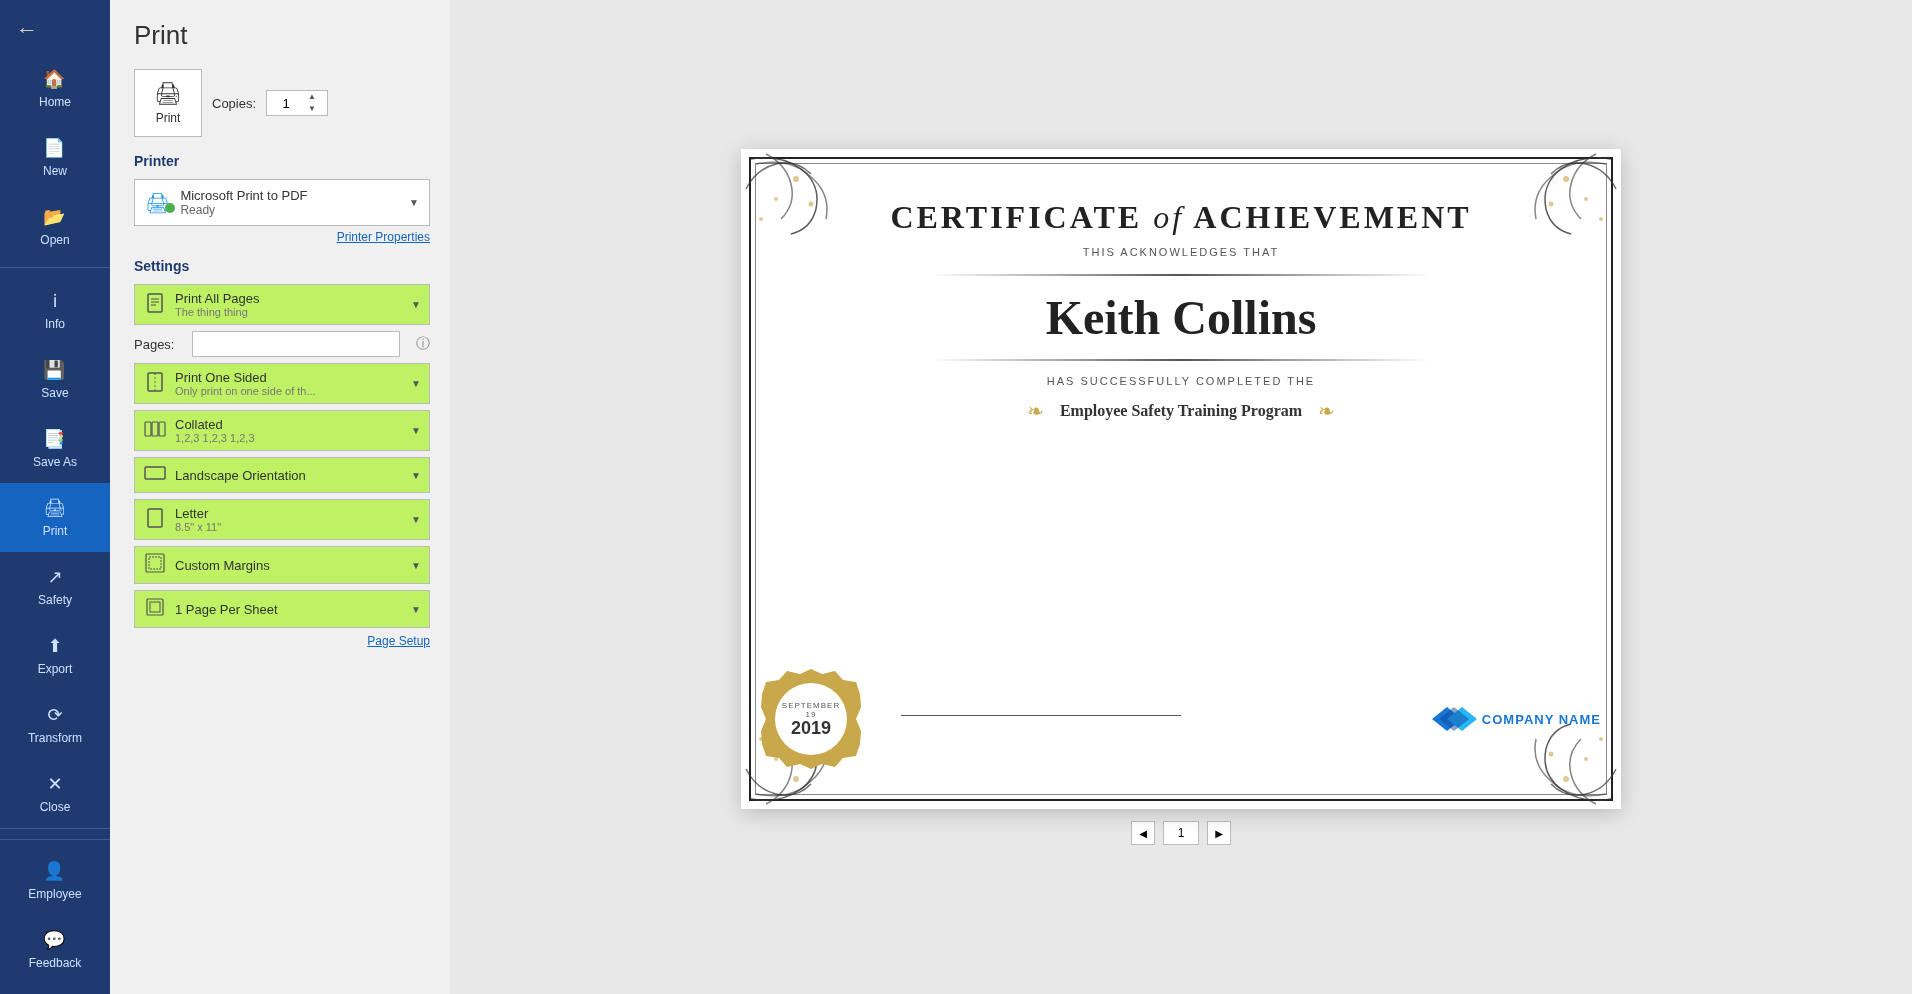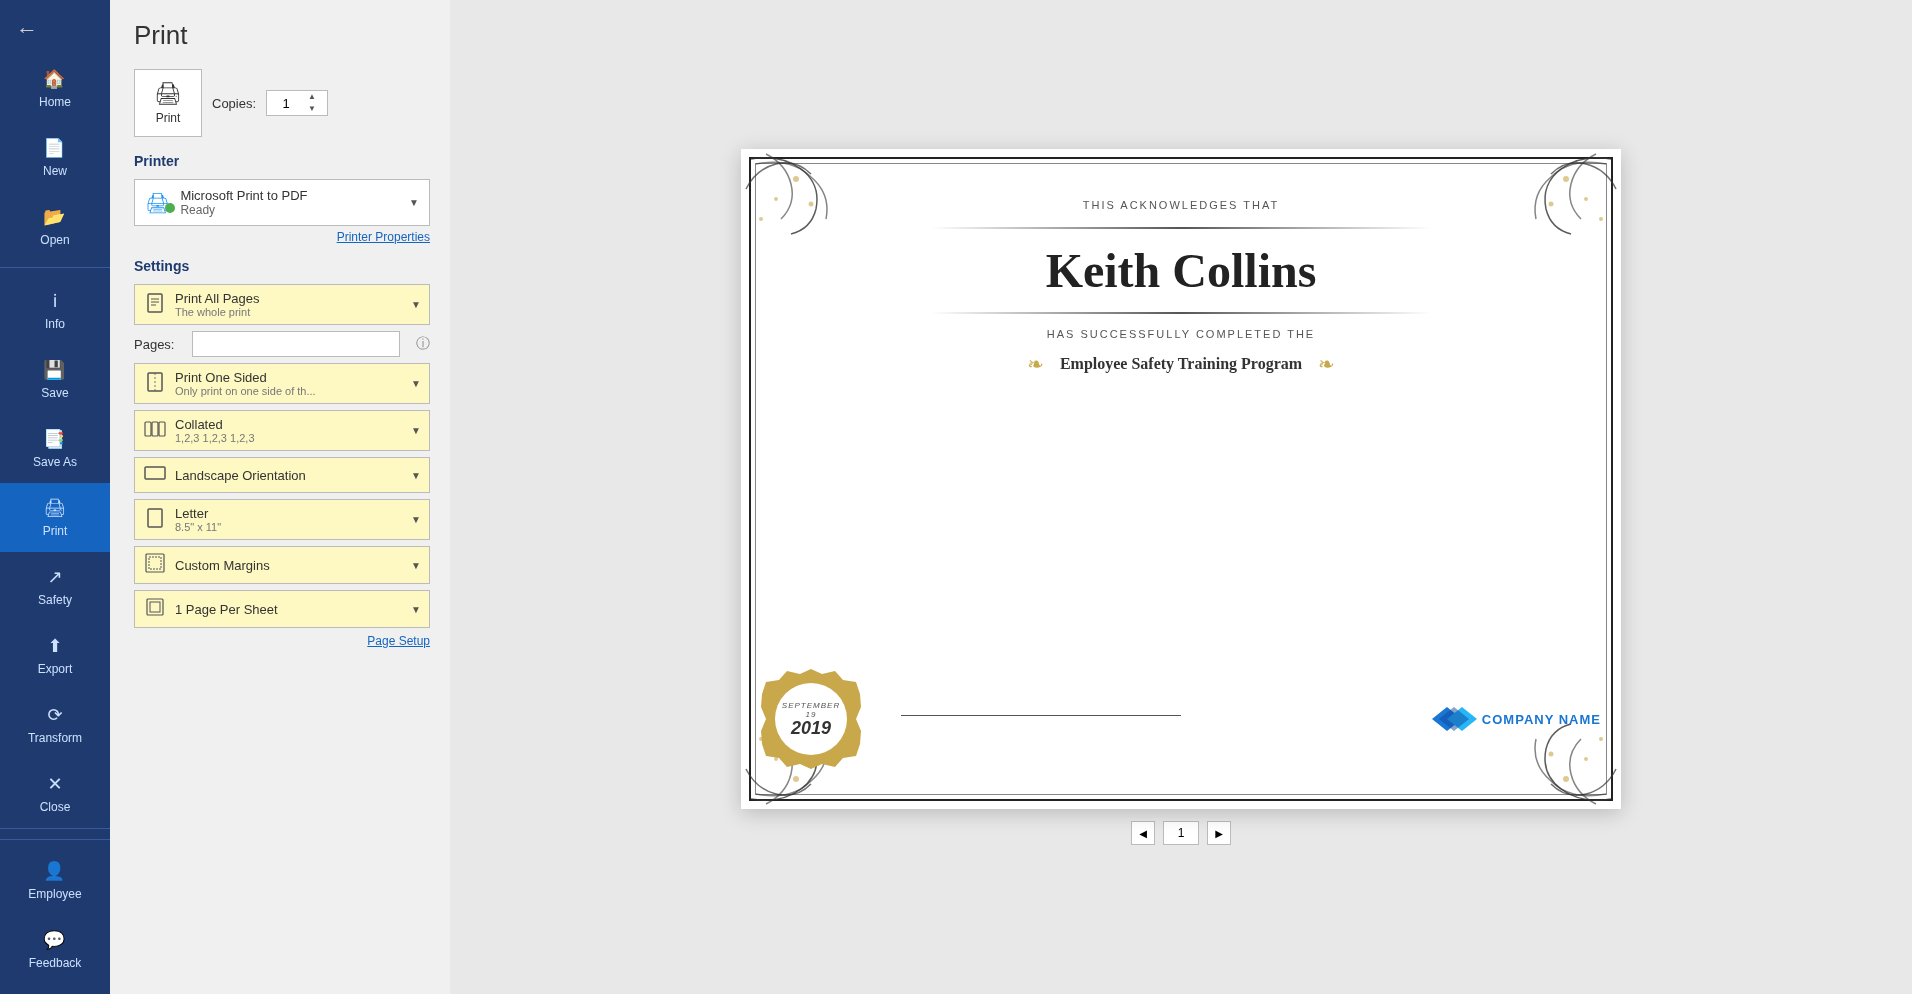--- a/index.html
+++ b/index.html
@@ -167,21 +167,21 @@
       cursor: pointer;
       text-decoration: underline;
     }
 
     .settings-section { margin-bottom: 14px; }
 
     .setting-row {
       display: flex;
       align-items: center;
       border: 1px solid #bbb;
-      background: #fef9c3;
+      background: #bef264;
       padding: 6px 8px;
       margin-bottom: 6px;
       cursor: pointer;
       gap: 8px;
     }
     .setting-icon { font-size: 16px; color: #555; width: 24px; text-align: center; flex-shrink: 0; }
     .setting-text { flex: 1; }
     .setting-main { font-size: 13px; color: #333; }
     .setting-sub { font-size: 11px; color: #777; }
     .setting-arrow { font-size: 10px; color: #555; }
@@ -326,21 +326,20 @@
       bottom: 40px;
       left: 0;
     }
 
     .cert-seal {
       width: 100px;
       height: 100px;
       position: relative;
       flex-shrink: 0;
       margin-right: 40px;
-      font-style: italic;
     }
 
     .cert-seal-outer {
       position: absolute;
       inset: 0;
       background: #c8a84b;
       clip-path: polygon(50% 0%, 61% 5%, 74% 2%, 82% 11%, 95% 13%, 99% 25%, 100% 38%, 95% 50%, 100% 62%, 99% 75%, 95% 87%, 82% 89%, 74% 98%, 61% 95%, 50% 100%, 39% 95%, 26% 98%, 18% 89%, 5% 87%, 1% 75%, 0% 62%, 5% 50%, 0% 38%, 1% 25%, 5% 13%, 18% 11%, 26% 2%, 39% 5%);
     }
 
     .cert-seal-inner {
@@ -548,21 +547,21 @@
           <span class="setting-icon">
             <svg width="20" height="20" viewBox="0 0 20 20">
                 <rect x="3" y="1" width="14" height="18" rx="1" fill="none" stroke="#555" stroke-width="1.5"></rect>
                 <line x1="6" y1="6" x2="14" y2="6" stroke="#555" stroke-width="1"></line>
                 <line x1="6" y1="9" x2="14" y2="9" stroke="#555" stroke-width="1"></line>
                 <line x1="6" y1="12" x2="11" y2="12" stroke="#555" stroke-width="1"></line>
               </svg>
           </span>
           <div class="setting-text">
             <div class="setting-main">Print All Pages</div>
-            <div class="setting-sub">The whole print</div>
+            <div class="setting-sub">The thing thing</div>
           </div>
           <span class="setting-arrow">▼</span>
         </div>
 
         <div class="pages-row">
           <span class="pages-label">Pages:</span>
           <input class="pages-input" type="text" style="">
           <span class="pages-info">ⓘ</span>
         </div>
 
@@ -710,20 +709,23 @@
           </g>
           <g fill="#c8a84b" opacity="0.6" transform="scale(-1,-1) translate(-180,-180)">
             <circle cx="55" cy="30" r="3"></circle>
             <circle cx="35" cy="50" r="2"></circle>
             <circle cx="70" cy="55" r="2.5"></circle>
             <circle cx="20" cy="70" r="2"></circle>
           </g>
         </svg>
 
         <div class="cert-content">
+          <div class="cert-title">
+            <span>CERTIFICATE </span><em>of</em><span> ACHIEVEMENT</span>
+          </div>
           <div class="cert-acknowledges">THIS ACKNOWLEDGES THAT</div>
           <div class="cert-divider"></div>
           <div class="cert-name">Keith Collins</div>
           <div class="cert-divider"></div>
           <div class="cert-completed">HAS SUCCESSFULLY COMPLETED THE</div>
           <div class="cert-program-row">
             <span class="cert-ornament">❧</span>
             <span class="cert-program">Employee Safety Training Program</span>
             <span class="cert-ornament">❧</span>
           </div>

